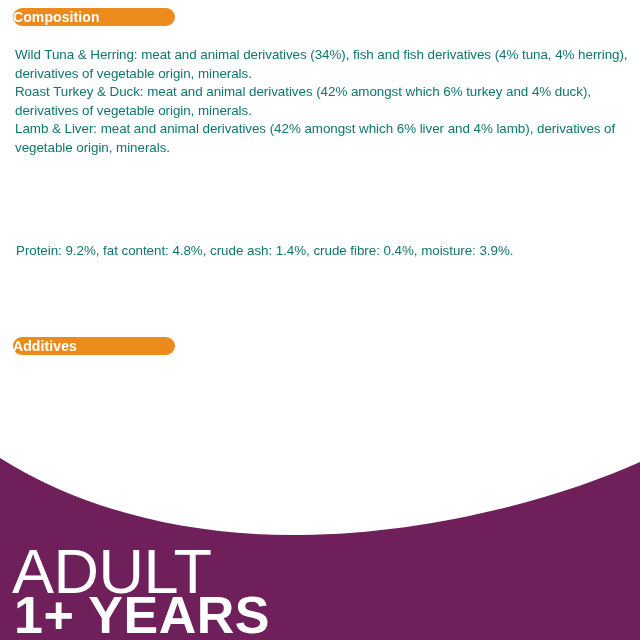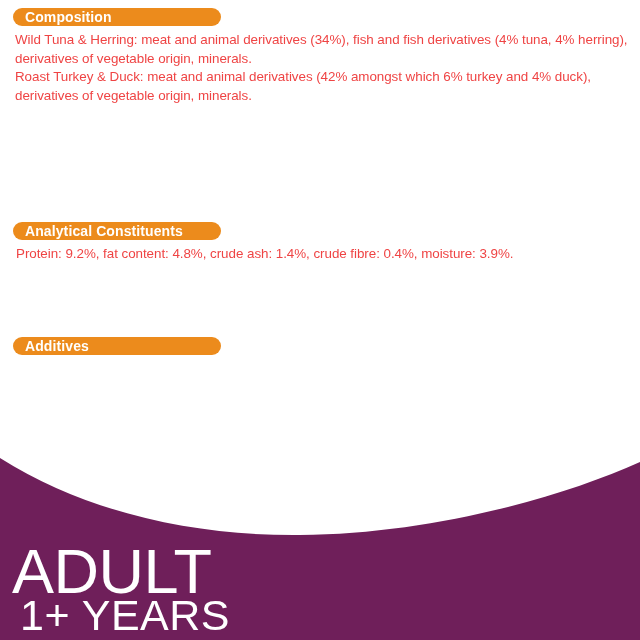--- a/index.html
+++ b/index.html
@@ -6,58 +6,58 @@
   body {
     width: 640px; height: 640px; overflow: hidden; position: relative;
     background: #ffffff;
     font-family: "Liberation Sans", "DejaVu Sans", sans-serif;
   }
   .bg-purple {
     position: absolute; left: 0; top: 0; width: 640px; height: 640px;
   }
   .section { position: absolute; left: 13px; width: 620px; }
   .pill {
-    height: 18px; width: 208px; border-radius: 9px;
+    height: 18px; width: 162px; border-radius: 9px;
     background: #ec8b1c; color: #ffffff;
     font-size: 14px; line-height: 18px; font-weight: bold;
-    padding-left: 12px; box-sizing: border-box; letter-spacing: 0.1px;
+    box-sizing: border-box; letter-spacing: 0.1px;
   }
   .body-text {
-    margin-top: 5px; padding-left: 2px;
-    color: #ef4444; font-size: 13.4px; line-height: 18.5px;
+    margin-top: 20px; padding-left: 2px;
+    color: #0f766e; font-size: 13.4px; line-height: 18.5px;
     letter-spacing: -0.05px;
   }
   .body-text p { margin: 0; }
   #sec-composition { top: 8px; }
   #sec-analytical { top: 222px; }
   #sec-additives { top: 337px; }
   #sec-analytical .body-text { padding-left: 3px; }
   .age {
     position: absolute; left: 12px; color: #ffffff;
   }
   .age-main { top: 540px; font-size: 63px; font-weight: normal; line-height: 62px; letter-spacing: -0.5px; }
-  .age-sub { top: 590px; left: 14px; font-size: 43px; font-weight: normal; line-height: 50px; letter-spacing: 0.5px; margin-left: 6px; }
+  .age-sub { top: 590px; left: 14px; font-size: 52px; font-weight: bold; line-height: 50px; letter-spacing: 0.5px; }
 </style>
 </head>
 <body>
 
 <svg class="bg-purple" viewBox="0 0 640 640" width="640" height="640">
   <path d="M0,458 C90,515 200,536 300,535 C430,534 560,498 640,462 L640,640 L0,640 Z" fill="#6f1f5a"></path>
 </svg>
 
 <div class="section" id="sec-composition">
   <div class="pill">Composition</div>
   <div class="body-text">
     <p>Wild Tuna &amp; Herring: meat and animal derivatives (34%), fish and fish derivatives (4% tuna, 4% herring), derivatives of vegetable origin, minerals.</p>
     <p>Roast Turkey &amp; Duck: meat and animal derivatives (42% amongst which 6% turkey and 4% duck), derivatives of vegetable origin, minerals.</p>
+    <p>Lamb &amp; Liver: meat and animal derivatives (42% amongst which 6% liver and 4% lamb), derivatives of vegetable origin, minerals.</p>
   </div>
 </div>
 
 <div class="section" id="sec-analytical">
-  <div class="pill">Analytical Constituents</div>
   <div class="body-text">
     <p>Protein: 9.2%, fat content: 4.8%, crude ash: 1.4%, crude fibre: 0.4%, moisture: 3.9%.</p>
   </div>
 </div>
 
 <div class="section" id="sec-additives">
   <div class="pill">Additives</div>
   <div class="body-text">
   </div>
 </div>

